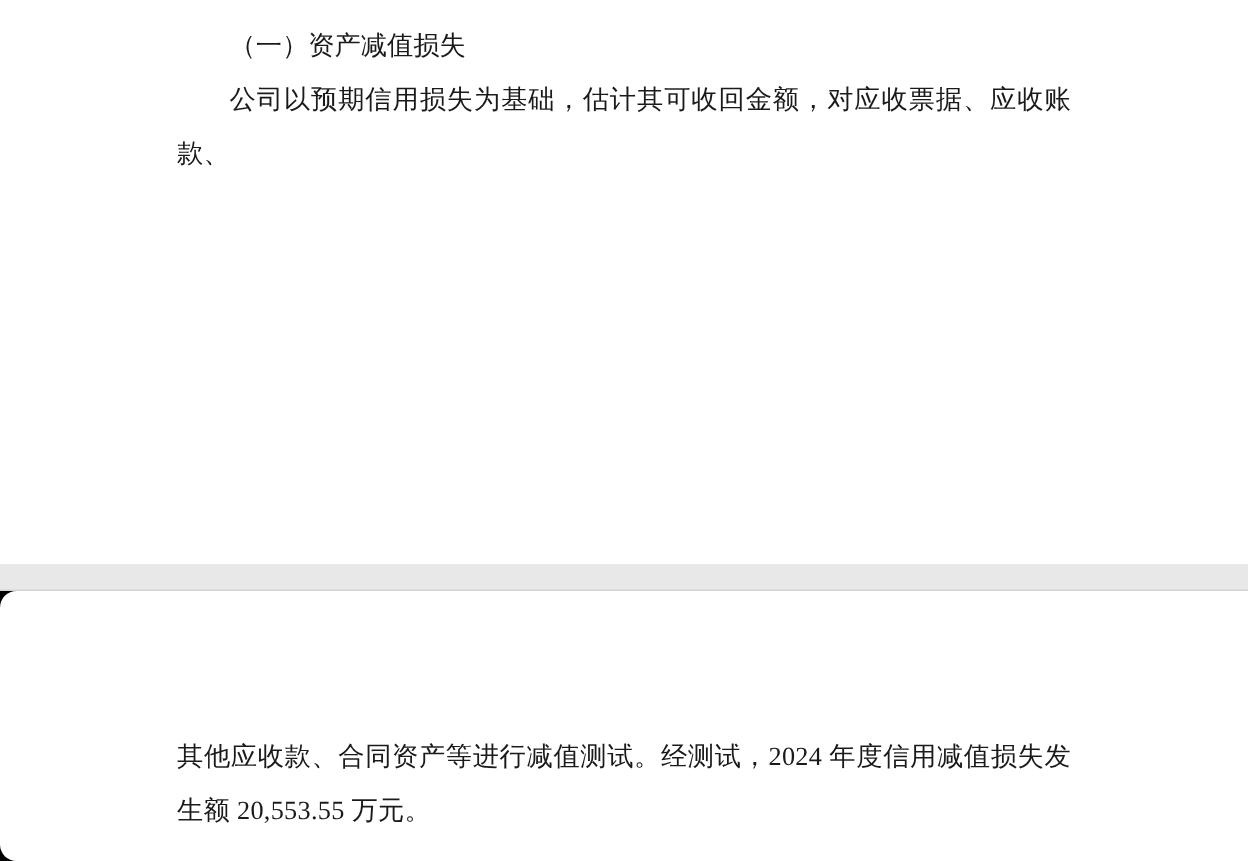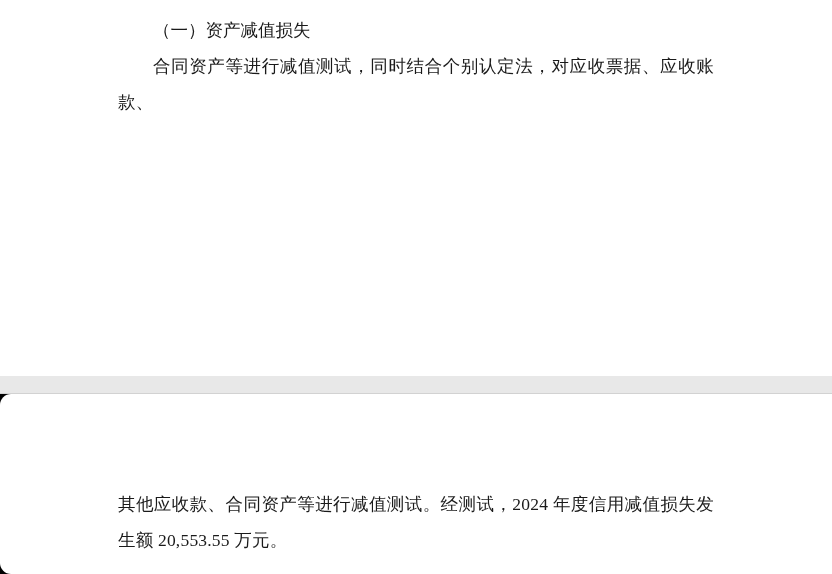--- a/index.html
+++ b/index.html
@@ -83,21 +83,21 @@
   .spacer-bottom-lead { height: 92px; }
 </style>
 </head>
 <body>
 
 <div class="page">
 
   <div class="doc-section section-top">
     <div class="spacer-12"></div>
     <h2 class="heading">（一）资产减值损失</h2>
-    <p class="para indent">合同资产等进行减值测试，同时结合个别认定法，对应收票据、应收账款、</p>
+    <p class="para indent">公司以预期信用损失为基础，估计其可收回金额，对应收票据、应收账款、</p>
   </div>
 
   <div class="gap-line-top"></div>
   <div class="page-gap"></div>
   <div class="gap-line-bottom"></div>
 
   <div class="doc-section section-bottom">
     <div class="spacer-bottom-lead"></div>
     <p class="para">其他应收款、合同资产等进行减值测试。经测试，2024 年度信用减值损失发生额 20,553.55 万元。</p>
   </div>

